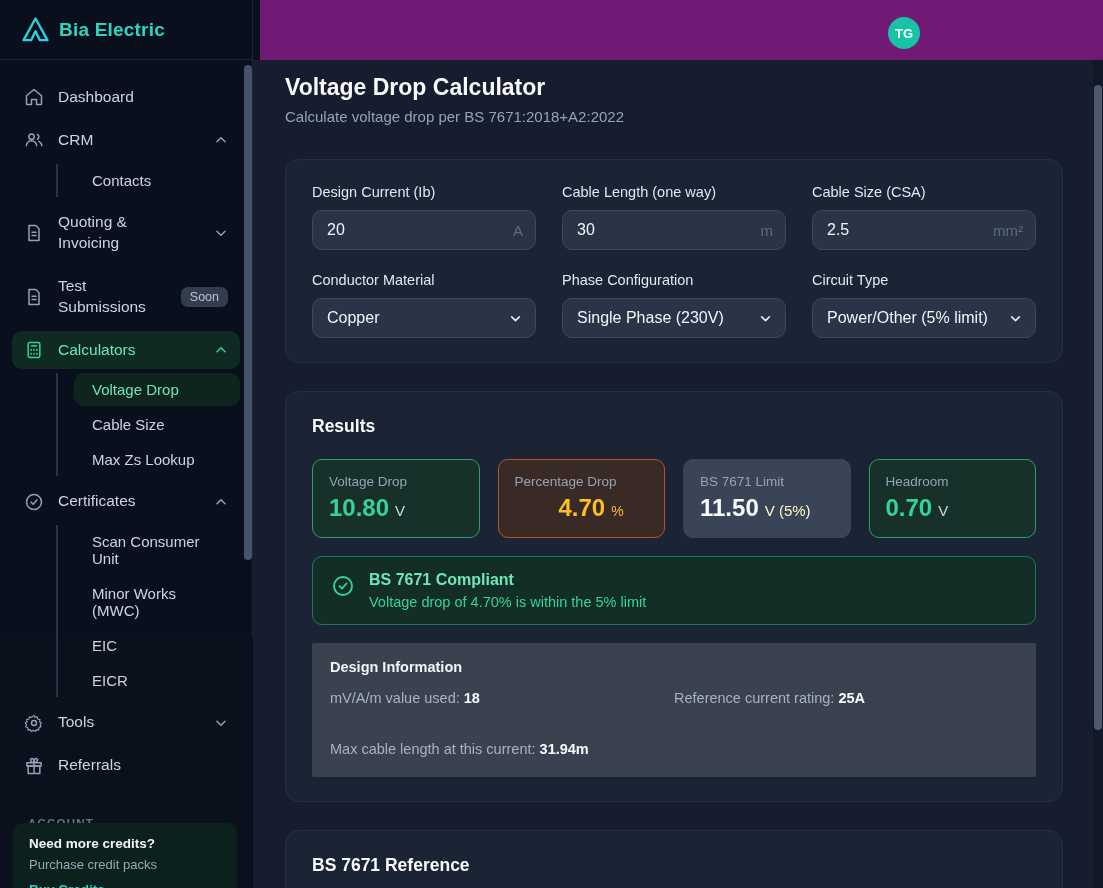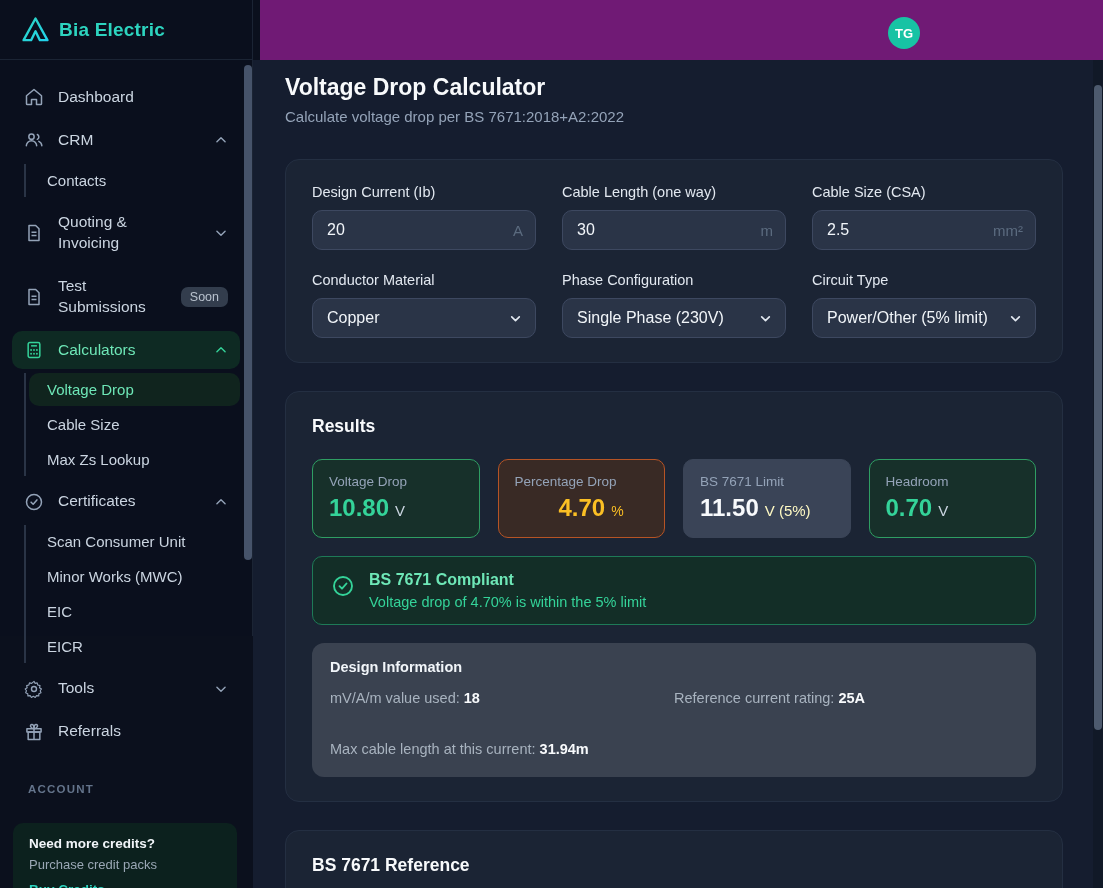--- a/index.html
+++ b/index.html
@@ -34,21 +34,21 @@
   .nav-item.twoline .lbl { max-width:112px; }
   .nav-item.active-parent { background:#0e2a23; color:#6ee7b7; }
   .nav-item.active-parent .nicon, .nav-item.active-parent .chev { color:#34d399; }
 
   .badge-soon {
     margin-left:auto; background:#333d4d; color:#b9c2ce;
     font-size:12.5px; padding:3px 9px; border-radius:7px;
   }
 
   .sub-group {
-    margin:2px 0 6px 12px; border-left:2px solid #2a3446; padding-left:3px;
+    margin:2px 0 6px 44px; border-left:2px solid #2a3446; padding-left:16px;
   }
   .sub-item {
     padding:8px 14px 8px 18px; margin-bottom:2px;
     color:#cbd5e1; font-size:15px; border-radius:10px; cursor:pointer;
   }
   .sub-item.active { background:#10241e; color:#6ee7b7; }
 
   .section-label {
     margin:32px 0 0 16px; color:#64748b; font-size:11.5px;
     font-weight:700; letter-spacing:1.2px;
@@ -133,21 +133,21 @@
 
   .compliance {
     margin-top:18px; background:#132e27; border:1px solid #1e7a57;
     border-radius:10px; padding:14px 18px; display:flex; gap:14px; align-items:flex-start;
   }
   .compliance-title { color:#6ee7b7; font-size:16px; font-weight:700; }
   .compliance-msg { color:#34d399; font-size:14.5px; margin-top:5px; }
   .check-icon { color:#34d399; flex:0 0 24px; margin-top:3px; }
 
   .design-info {
-    margin-top:18px; background:#3a4250; border-radius:12px; padding:16px 18px 20px;
+    margin-top:18px; background:#3a4250; border-radius:2px; padding:16px 18px 20px;
   }
   .di-heading { color:#f1f5f9; font-size:14.5px; font-weight:700; }
   .di-grid { display:grid; grid-template-columns:1fr 1fr; margin-top:15px; row-gap:35px; }
   .di-row { font-size:14.5px; color:#a8b3bf; }
   .di-row b { color:#f8fafc; font-weight:700; }
 
   .ref-text { margin-top:22px; color:#8e9bac; font-size:15px; line-height:1.55; }
   .ref-text b { color:#9aa7b8; }
 
   .main-scroll-track {

